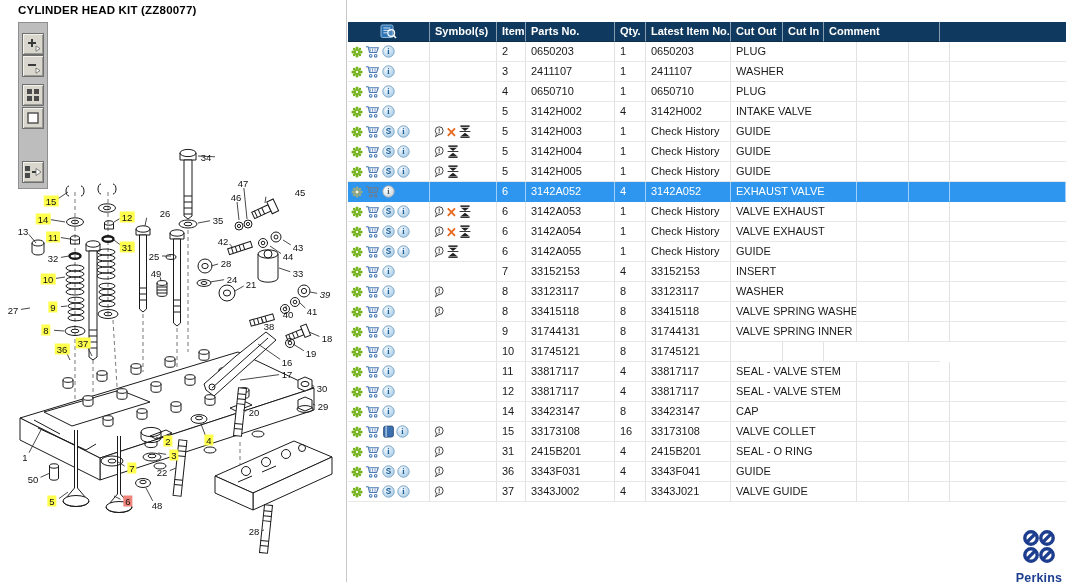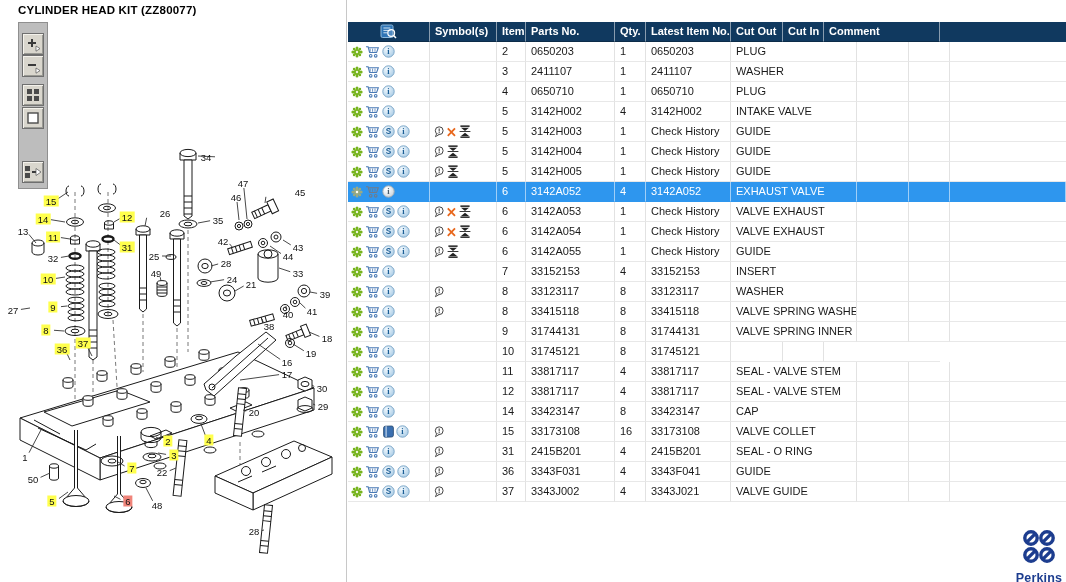--- a/index.html
+++ b/index.html
@@ -371,21 +371,21 @@
       <div class="callout" style="left: 323px; top: 406px;">29</div>
       <div class="callout" style="left: 322px; top: 388px;">30</div>
       <div class="callout hl-y" style="left: 127px; top: 247px;">31</div>
       <div class="callout" style="left: 53px; top: 258px;">32</div>
       <div class="callout" style="left: 298px; top: 273px;">33</div>
       <div class="callout" style="left: 206px; top: 157px; text-align: center;">34</div>
       <div class="callout" style="left: 218px; top: 220px;">35</div>
       <div class="callout hl-y" style="left: 62px; top: 349px;">36</div>
       <div class="callout hl-y" style="left: 83px; top: 343px;">37</div>
       <div class="callout" style="left: 269px; top: 326px;">38</div>
-      <div class="callout" style="left: 325px; top: 294px;">39</div>
+      <div class="callout" style="left: 325px; top: 294px; font-style: italic;">39</div>
       <div class="callout" style="left: 288px; top: 314px;">40</div>
       <div class="callout" style="left: 312px; top: 311px;">41</div>
       <div class="callout" style="left: 223px; top: 241px;">42</div>
       <div class="callout" style="left: 298px; top: 247px;">43</div>
       <div class="callout" style="left: 288px; top: 256px;">44</div>
       <div class="callout" style="left: 268px; top: 192px; margin-left: 32px;">45</div>
       <div class="callout" style="left: 236px; top: 197px;">46</div>
       <div class="callout" style="left: 243px; top: 183px;">47</div>
       <div class="callout" style="left: 157px; top: 505px;">48</div>
       <div class="callout" style="left: 156px; top: 273px;">49</div>

